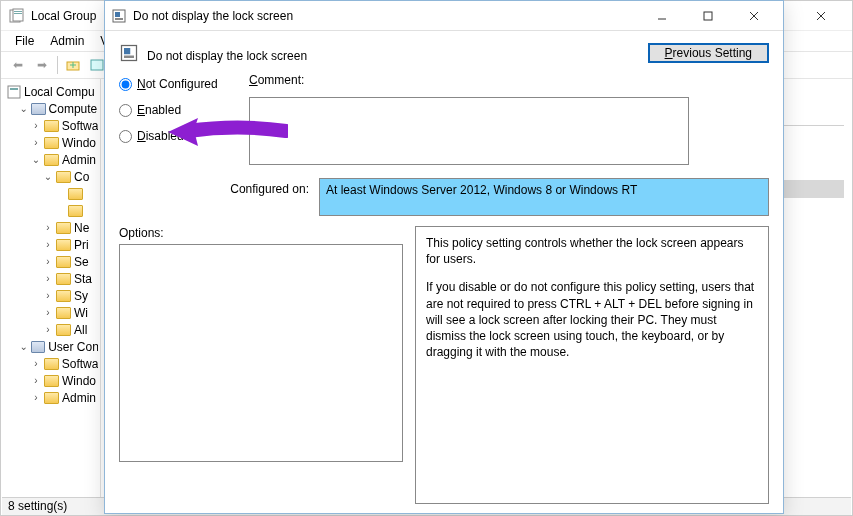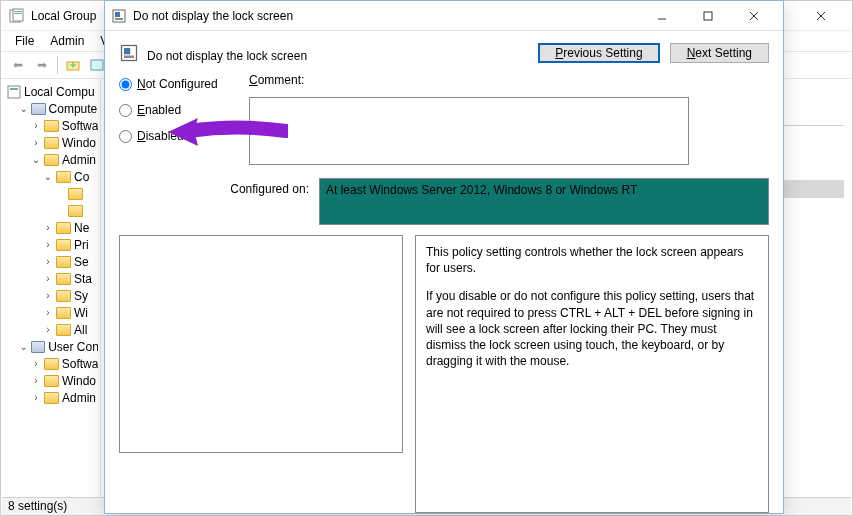--- a/index.html
+++ b/index.html
@@ -43,21 +43,21 @@
 button.nav .ul{text-decoration:underline}
 .row2{display:flex;gap:20px}
 .radios{width:110px;display:flex;flex-direction:column;gap:12px;padding-top:4px}
 .radios label{display:flex;align-items:center;gap:5px}
 .radios input{margin:0}
 .commentcol{flex:1}
 .commentcol .lbl{margin-bottom:10px}
 textarea.comment{width:440px;height:68px;resize:none;border:1px solid #888;font:inherit;padding:2px}
 .suprow{display:flex;gap:10px;align-items:flex-start}
 .suprow .lbl{width:190px;text-align:right;padding-top:4px}
-.supbox{flex:1;height:47px;border:1px solid #888;background:#0f766e;padding:4px 6px;width:440px;overflow-y:scroll}
+.supbox{flex:1;height:38px;border:1px solid #888;background:#7dd3fc;padding:4px 6px;width:440px;overflow-y:scroll}
 .optshelp{display:flex;gap:12px}
 .optshelp .lbl{margin-bottom:4px}
 .optbox{width:284px;height:218px;border:1px solid #888}
 .helpbox{flex:1;height:278px;border:1px solid #888;padding:8px 10px;overflow-y:auto;font-size:12px;line-height:1.35}
 .helpbox p{margin-bottom:12px}
 
 
 .arrow{position:absolute;top:118px;left:168px;pointer-events:none}
 .arrow svg{display:block}
 svg{display:block}
@@ -250,21 +250,20 @@
   <div class="dlgbody">
     <div class="toprow">
       <svg width="20" height="20" viewBox="0 0 16 16" style="margin-right:6px">
           <rect x="2" y="2" width="12" height="12" fill="#fff" stroke="#666"></rect>
           <rect x="4" y="4" width="5" height="5" fill="#47a"></rect>
           <rect x="4" y="10" width="8" height="2" fill="#888"></rect>
         </svg>
       <div class="polname">Do not display the lock screen</div>
       <div class="navbtns">
         <button class="nav primary"><span class="ul">P</span><span>revious Setting</span></button>
-        <button class="nav"><span class="ul">N</span><span>ext Setting</span></button>
       </div>
     </div>
 
     <div class="row2">
       <div class="radios">
         <label>
             <input type="radio" name="st" checked="" style="">
             <span><span style="text-decoration:underline">N</span><span>ot Configured</span></span>
           </label>
         <label>
@@ -282,20 +281,21 @@
       </div>
     </div>
 
     <div class="suprow">
       <div class="lbl">Configured on:</div>
       <div class="supbox"><span>At least Windows Server 2012, Windows 8 or Windows RT</span></div>
     </div>
 
     <div class="optshelp">
       <div>
+        <div class="lbl">Options:</div>
         <div class="optbox"></div>
       </div>
       <div style="flex:1">
         <div class="helpbox">
           <p>This policy setting controls whether the lock screen appears for users.</p>
           <p>If you disable or do not configure this policy setting, users that are not required to press CTRL + ALT + DEL before signing in will see a lock screen after locking their PC. They must dismiss the lock screen using touch, the keyboard, or by dragging it with the mouse.</p>
         </div>
       </div>
     </div>
   </div>

